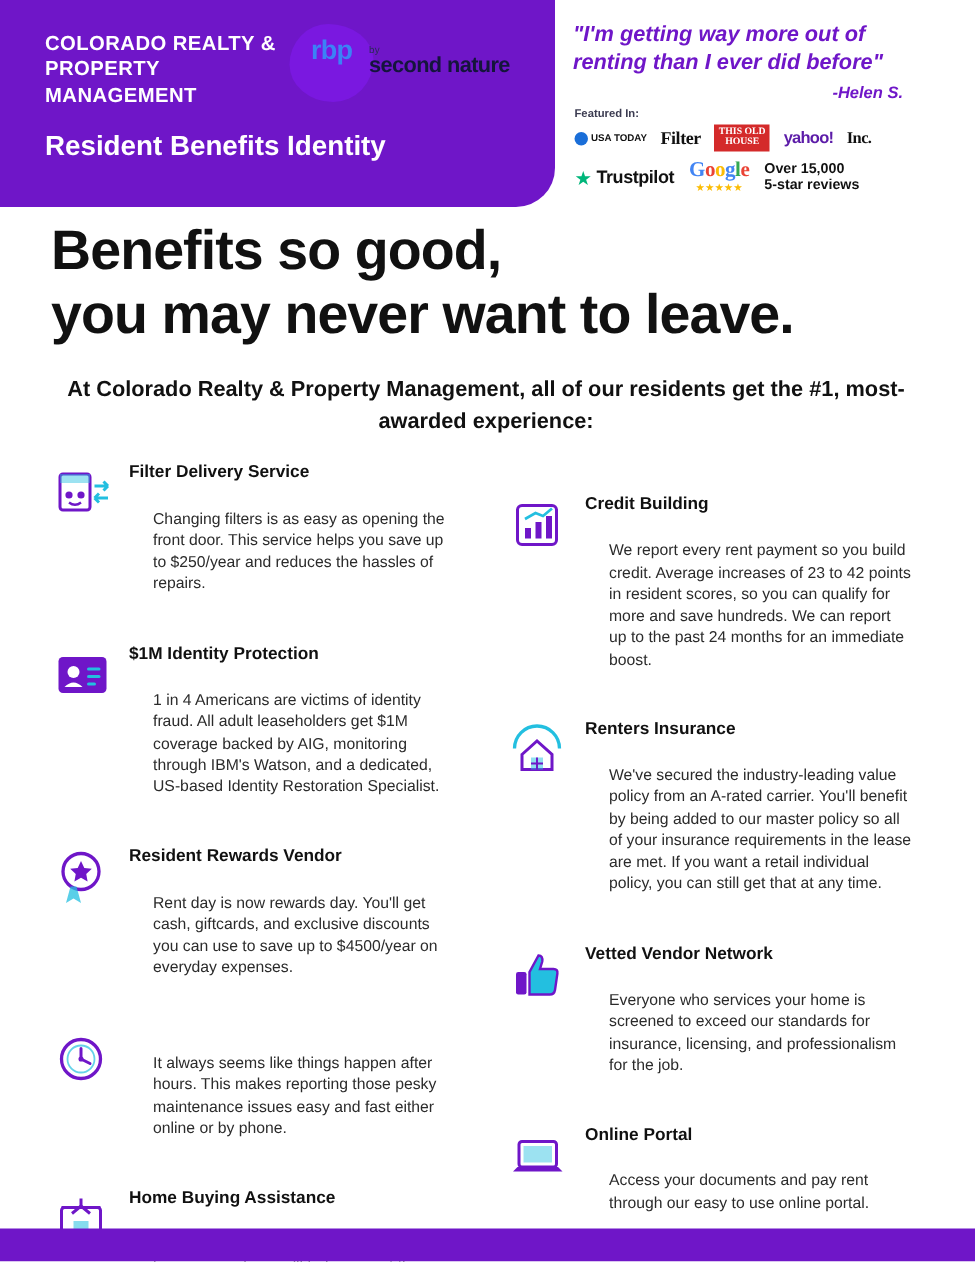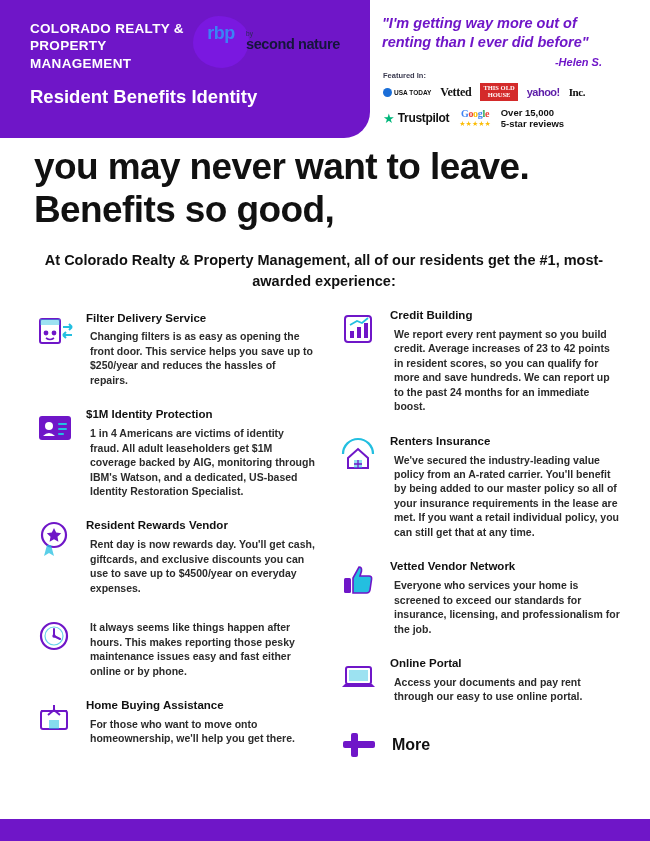--- a/index.html
+++ b/index.html
@@ -169,21 +169,21 @@
   }
   .press-trustpilot {
     display: flex; align-items: center; gap: 3px;
   }
   .tp-star { color: #00b67a; font-size: 13px; line-height: 1; }
   .tp-name { font-size: 12px; font-weight: bold; color: #111; letter-spacing: -0.3px; }
   .press-google {
     text-align: center;
     line-height: 1;
   }
-  .g-word { font-family: "Liberation Serif", serif; font-size: 10px; font-weight: bold; letter-spacing: -0.3px; }
+  .g-word { font-family: "Liberation Serif", serif; font-size: 14px; font-weight: bold; letter-spacing: -0.3px; }
   .g-b { color: #4285f4; } .g-r { color: #ea4335; } .g-y { color: #fbbc05; } .g-g { color: #34a853; }
   .g-stars { color: #fbbc05; font-size: 7px; letter-spacing: 0px; margin-top: 1px; }
   .reviews-text {
     font-size: 9.5px; font-weight: bold; color: #111; line-height: 1.2;
   }
 
   
   .headline {
     position: absolute;
     left: 34px; top: 146px;
@@ -230,22 +230,21 @@
     font-size: 11.5px;
     font-weight: bold;
     color: #111;
     margin: 0 0 2px 0;
     line-height: 1.2;
   }
   .b-desc {
     font-size: 10.5px;
     color: #2b2b2b;
     line-height: 1.38;
-    margin: 4px;
-    font-weight: bold;
+    margin: 16px;
   }
   .more-row {
     display: flex;
     align-items: center;
     gap: 12px;
     margin-top: 6px;
   }
   .plus {
     width: 42px; height: 42px;
     position: relative;
@@ -294,21 +293,21 @@
   <div class="quote">"I'm getting way more out of renting than I ever did before"</div>
   <div class="quote-author">-Helen S.</div>
 
   <div class="featured-label">Featured In:</div>
 
   <div class="press-row">
     <div class="press-usatoday">
       <span class="dot"></span>
       <span class="txt">USA TODAY</span>
     </div>
-    <div class="press-forbes">Vetted</div>
+    <div class="press-forbes">Filter</div>
     <div class="press-house">
       <div>THIS OLD</div>
       <div>HOUSE</div>
     </div>
     <div class="press-yahoo">yahoo!</div>
     <div class="press-inc">Inc.</div>
   </div>
 
   <div class="press-row2">
     <div class="press-trustpilot">
@@ -320,22 +319,22 @@
       <div class="g-stars">★★★★★</div>
     </div>
     <div class="reviews-text">
       <div>Over 15,000</div>
       <div>5-star reviews</div>
     </div>
   </div>
 </div>
 
 <div class="headline">
+  <div>Benefits so good,</div>
   <div>you may never want to leave.</div>
-  <div>Benefits so good,</div>
 </div>
 <div class="subhead">At Colorado Realty &amp; Property Management, all of our residents get the #1, most-awarded experience:</div>
 
 <div class="cols">
 
   <div class="col">
 
     <div class="benefit">
       <div class="b-icon">
         <svg width="42" height="42" viewBox="0 0 42 42">

